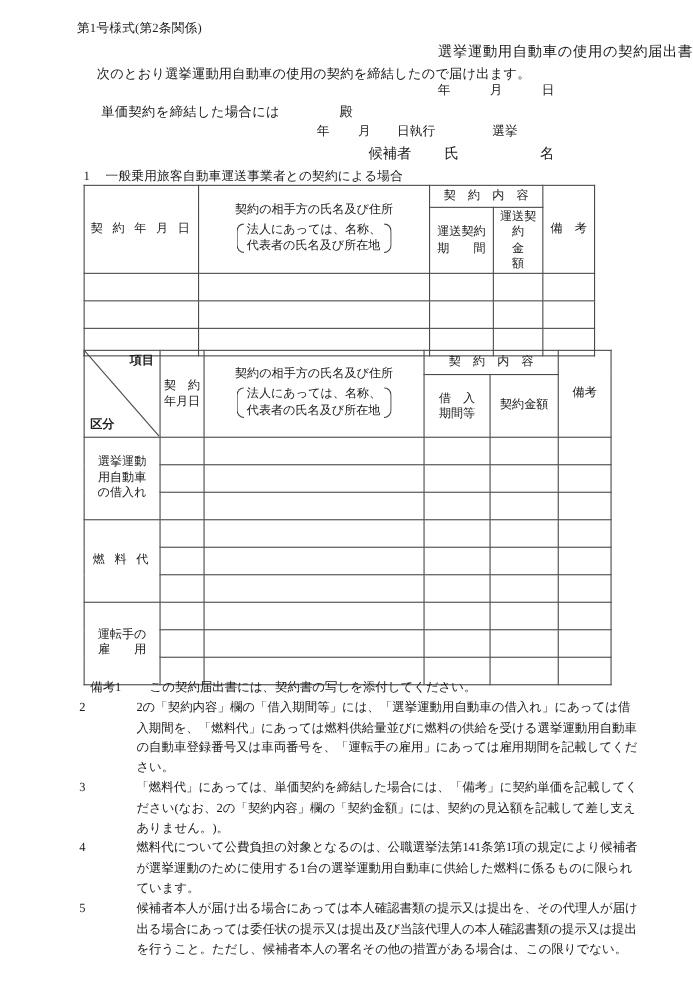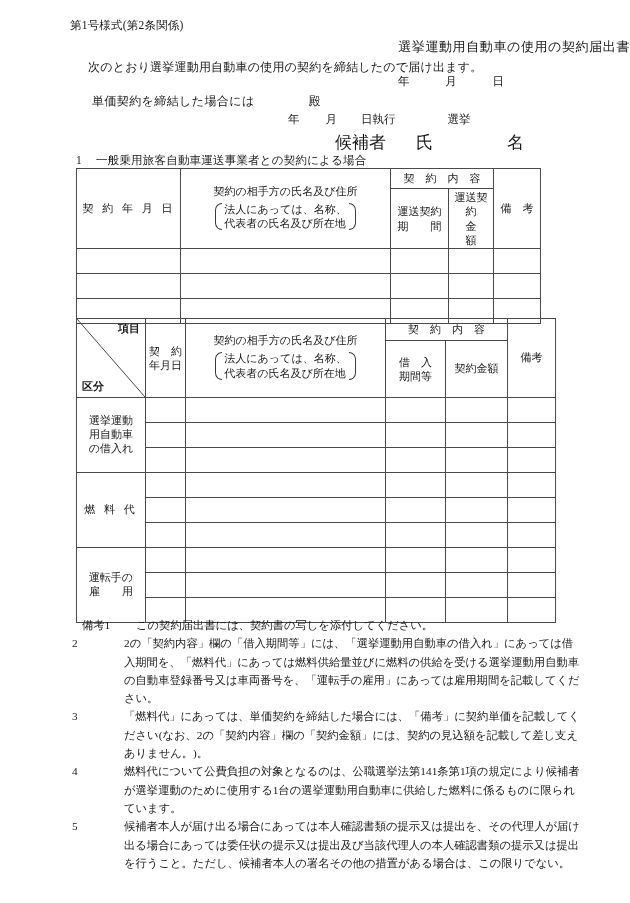--- a/index.html
+++ b/index.html
@@ -81,21 +81,21 @@
     white-space: nowrap;
   }
   .election-line .gap-a { display: inline-block; width: 26px; }
   .election-line .gap-b { display: inline-block; width: 24px; }
   .election-line .gap-c { display: inline-block; width: 52px; }
 
   .candidate-line {
     position: absolute;
     left: 335px;
     top: 131px;
-    font-size: 17px;
+    font-size: 13px;
     white-space: nowrap;
     font-family: Liberation Serif, serif;
   }
   .candidate-line .gap-d { display: inline-block; width: 30px; }
   .candidate-line .gap-e { display: inline-block; width: 74px; }
 
   
   .section-label {
     position: absolute;
     font-size: 11.5px;

